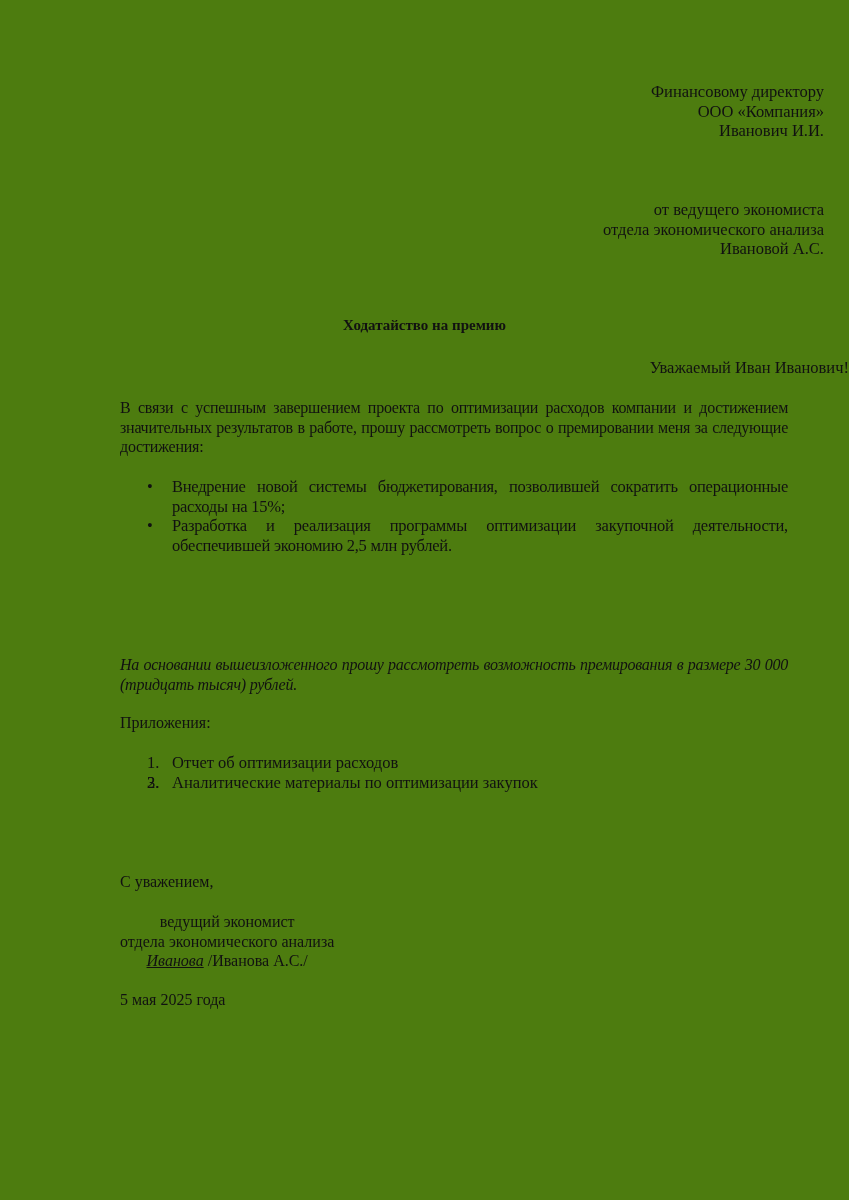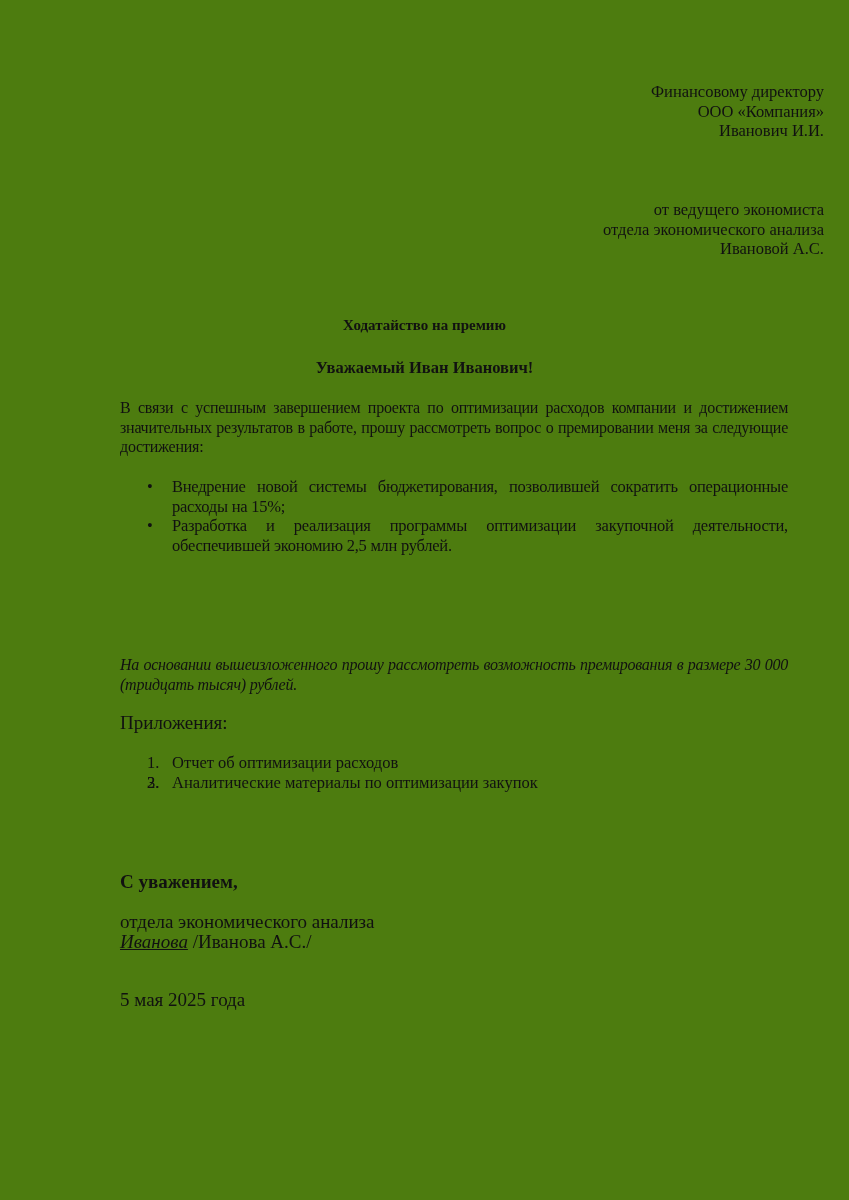--- a/index.html
+++ b/index.html
@@ -2,31 +2,31 @@
 <html><head>
 <meta charset="utf-8">
 <style>
   html, body { margin:0; padding:0; background:#ffffff; }
   body { width:849px; height:1200px; position:relative; overflow:hidden;
          font-family:"Liberation Serif", serif; color:#111; }
   .page { position:absolute; left:0; top:0; width:849px; height:1200px; background:#4d7c0f;padding-left:36px; }
   .addr { position:absolute; right:61px; text-align:right; font-size:16.5px; line-height:19.5px; }
   .addr div { white-space:nowrap; }
   .title { position:absolute; left:0; width:849px; text-align:center; font-weight:bold; font-size:15px; }
-  .greet { position:absolute; left:0; width:849px; text-align:center; font-size:16.5px;font-weight:bold; }
+  .greet { position:absolute; left:0; width:849px; text-align:right; font-size:16.5px; }
   .para { position:absolute; left:120px; width:668px; font-size:16px; line-height:19.6px;
           text-align:justify; text-align-last:left; letter-spacing:-0.25px; }
   .blist { position:absolute; left:120px; width:668px; font-size:16.5px; line-height:19.6px; letter-spacing:-0.25px; }
   .blist .item { position:relative; padding-left:52px; text-align:justify; text-align-last:left; }
   .blist .bullet { position:absolute; left:27px; top:0; }
   .olist { position:absolute; left:120px; font-size:16.5px; line-height:19.6px; }
   .olist .item { position:relative; padding-left:52px; white-space:nowrap; }
   .olist .num { position:absolute; left:27px; top:0; }
-  .plain { position:absolute; left:120px; font-size:19px; line-height:19.6px; white-space:nowrap; }
-  .bold { font-weight:bold; }
+  .plain { position:absolute; left:120px; font-size:16px; line-height:19.6px; white-space:nowrap;text-align:center; }
+  .bold { font-weight:normal; }
   .ital { font-style:italic;text-decoration:underline; }
 </style>
 </head>
 <body>
 
 <div class="page">
 
   <div class="addr" style="top:82px;">
     <div>Финансовому директору</div>
     <div>ООО «Компания»</div>
@@ -71,20 +71,21 @@
     </div>
     <div class="item">
       <span class="num">3.</span>
       <span>Аналитические материалы по оптимизации закупок</span>
     </div>
   </div>
 
   <div class="plain bold" style="top:872px;">С уважением,</div>
 
   <div class="plain" style="top:912px;">
+    <div>ведущий экономист</div>
     <div>отдела экономического анализа</div>
     <div>
       <span class="ital">Иванова</span>
       <span>/Иванова А.С./</span>
     </div>
   </div>
 
   <div class="plain" style="top:990px;">5 мая 2025 года</div>
 
 </div>

